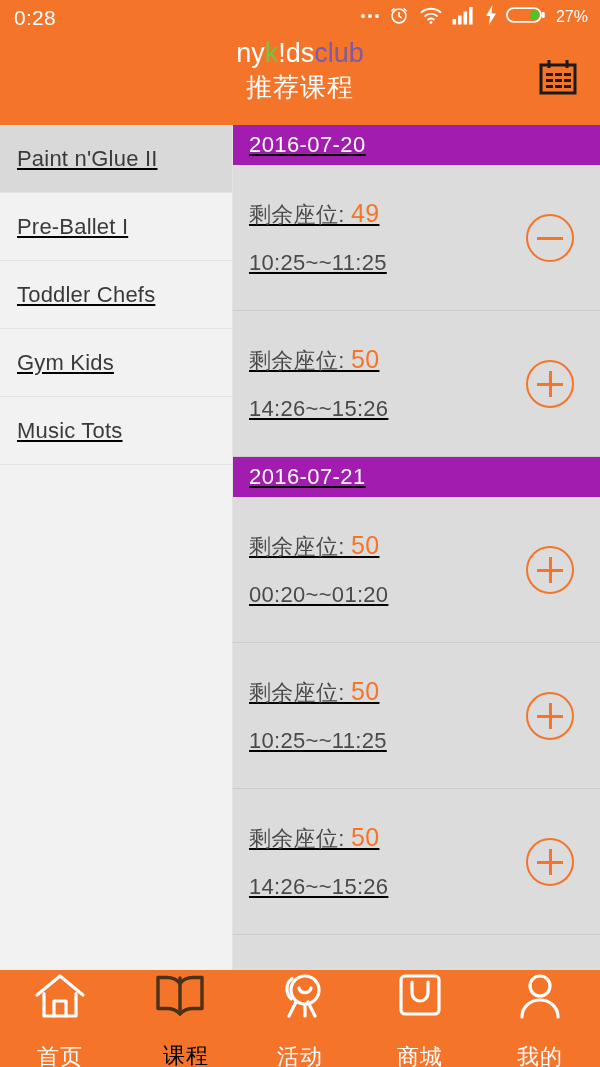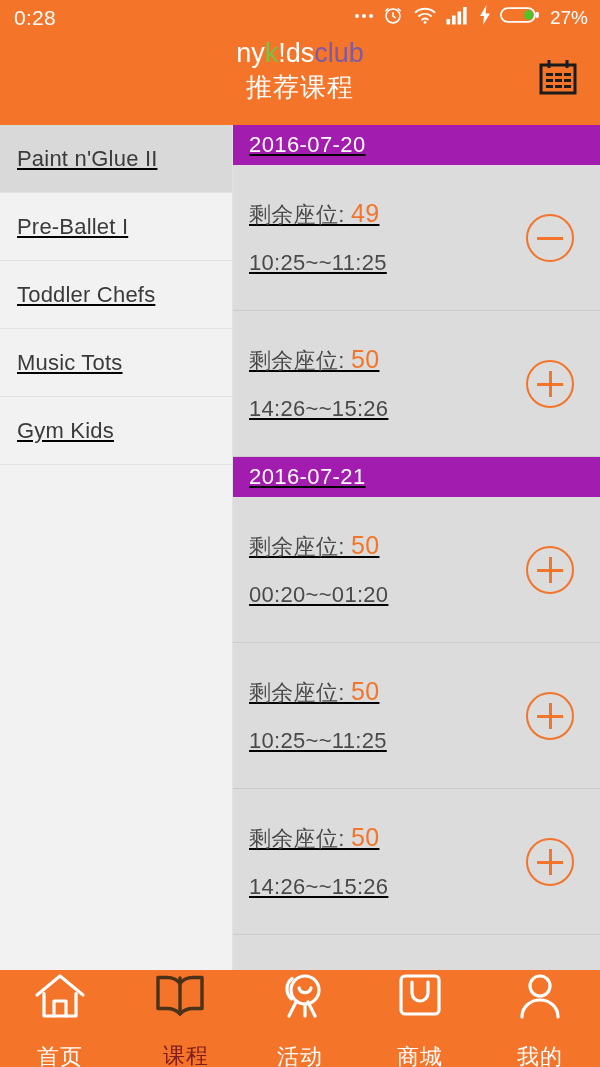--- a/index.html
+++ b/index.html
@@ -17,21 +17,21 @@
     position:relative;
   }
   .statusbar .clock { font-size:21px; letter-spacing:.3px; line-height:1; }
   .statusbar .sb-right {
     position:absolute; right:12px; top:0; height:34px;
     display:flex; align-items:center; gap:9px;
   }
   .sb-dots { display:flex; gap:3px; align-items:flex-end; padding-bottom:2px; }
   .sb-dots i { width:4px; height:4px; border-radius:50%; background:#fff; display:block; }
   .sb-ico { display:block; }
-  .sb-battery-pct { font-size:19px; line-height:1; margin-left:1px; }
+  .sb-battery-pct { font-size:16px; line-height:1; margin-left:1px; }
 
   
   .appbar {
     flex:0 0 91px; height:91px; background:#f4742a; position:relative;
     display:flex; flex-direction:column; align-items:center; justify-content:flex-start;
     padding-top:4px;
   }
   .brand { font-size:27px; line-height:30px; font-weight:400; letter-spacing:0px; }
   .brand .w { color:#ffffff; }
   .brand .g { color:#7ac143; }
@@ -77,21 +77,21 @@
   .circle-btn .h { left:9px; right:9px; top:21px; height:3px; }
   .circle-btn .v { top:9px; bottom:9px; left:21px; width:3px; }
 
   
   .tabbar {
     flex:0 0 97px; height:97px; background:#f4742a; display:flex;
   }
   .tab { flex:1 1 0; display:flex; flex-direction:column; align-items:center;
          justify-content:center; gap:22px; padding-top:4px; }
   .tab .tab-label { font-size:22px; color:#ffffff; line-height:24px; letter-spacing:1px; }
-  .tab.active .tab-label { color:#7f1d1d;margin-left:12px; }
+  .tab.active .tab-label { color:#000000;margin-left:12px; }
 </style>
 </head>
 <body>
 
 <div class="phone">
 
   <div class="statusbar">
     <span class="clock">0:28</span>
     <div class="sb-right">
       <span class="sb-dots">
@@ -169,24 +169,24 @@
           <div class="side-item selected">
             <span>Paint n'Glue II</span>
           </div>
           <div class="side-item">
             <span>Pre-Ballet I</span>
           </div>
           <div class="side-item">
             <span>Toddler Chefs</span>
           </div>
           <div class="side-item">
+            <span>Gym Kids</span>
+          </div>
+          <div class="side-item">
             <span>Music Tots</span>
-          </div>
-          <div class="side-item">
-            <span>Gym Kids</span>
           </div>
         </div>
       <div class="side-filler"></div>
     </div>
 
     <div class="content">
       <div id="schedule-list">
           <div class="date-head">2016-07-20</div>
           <div class="slot">
             <div class="slot-info">

